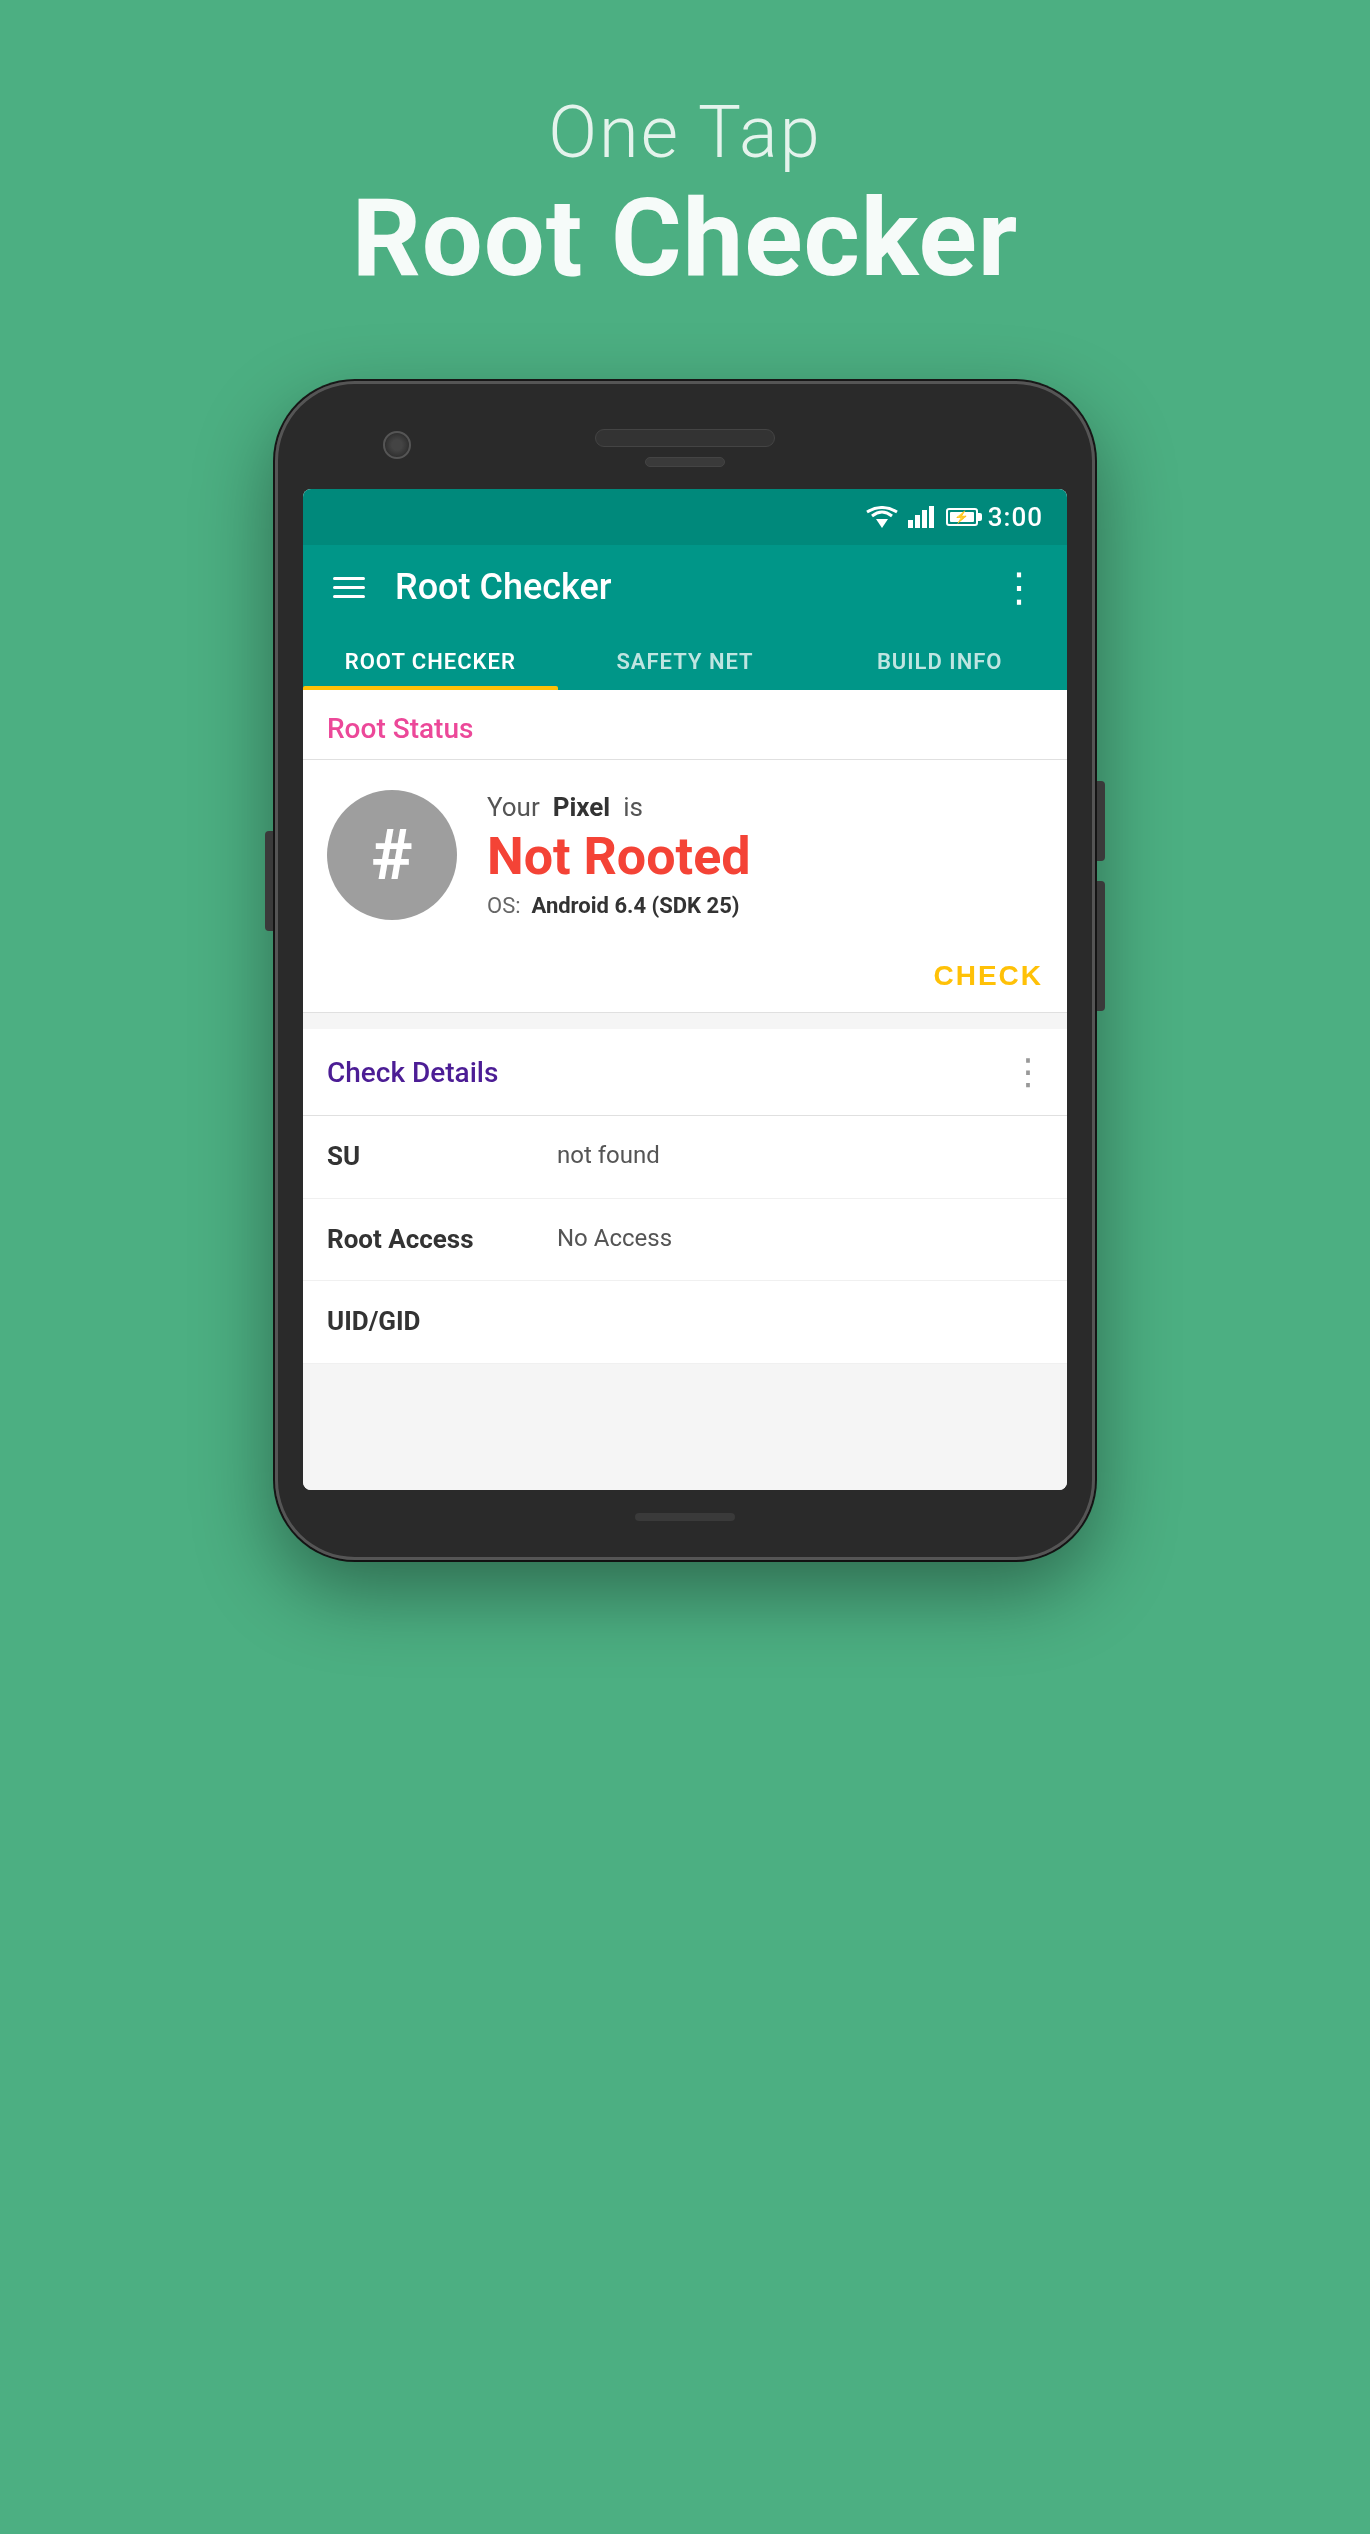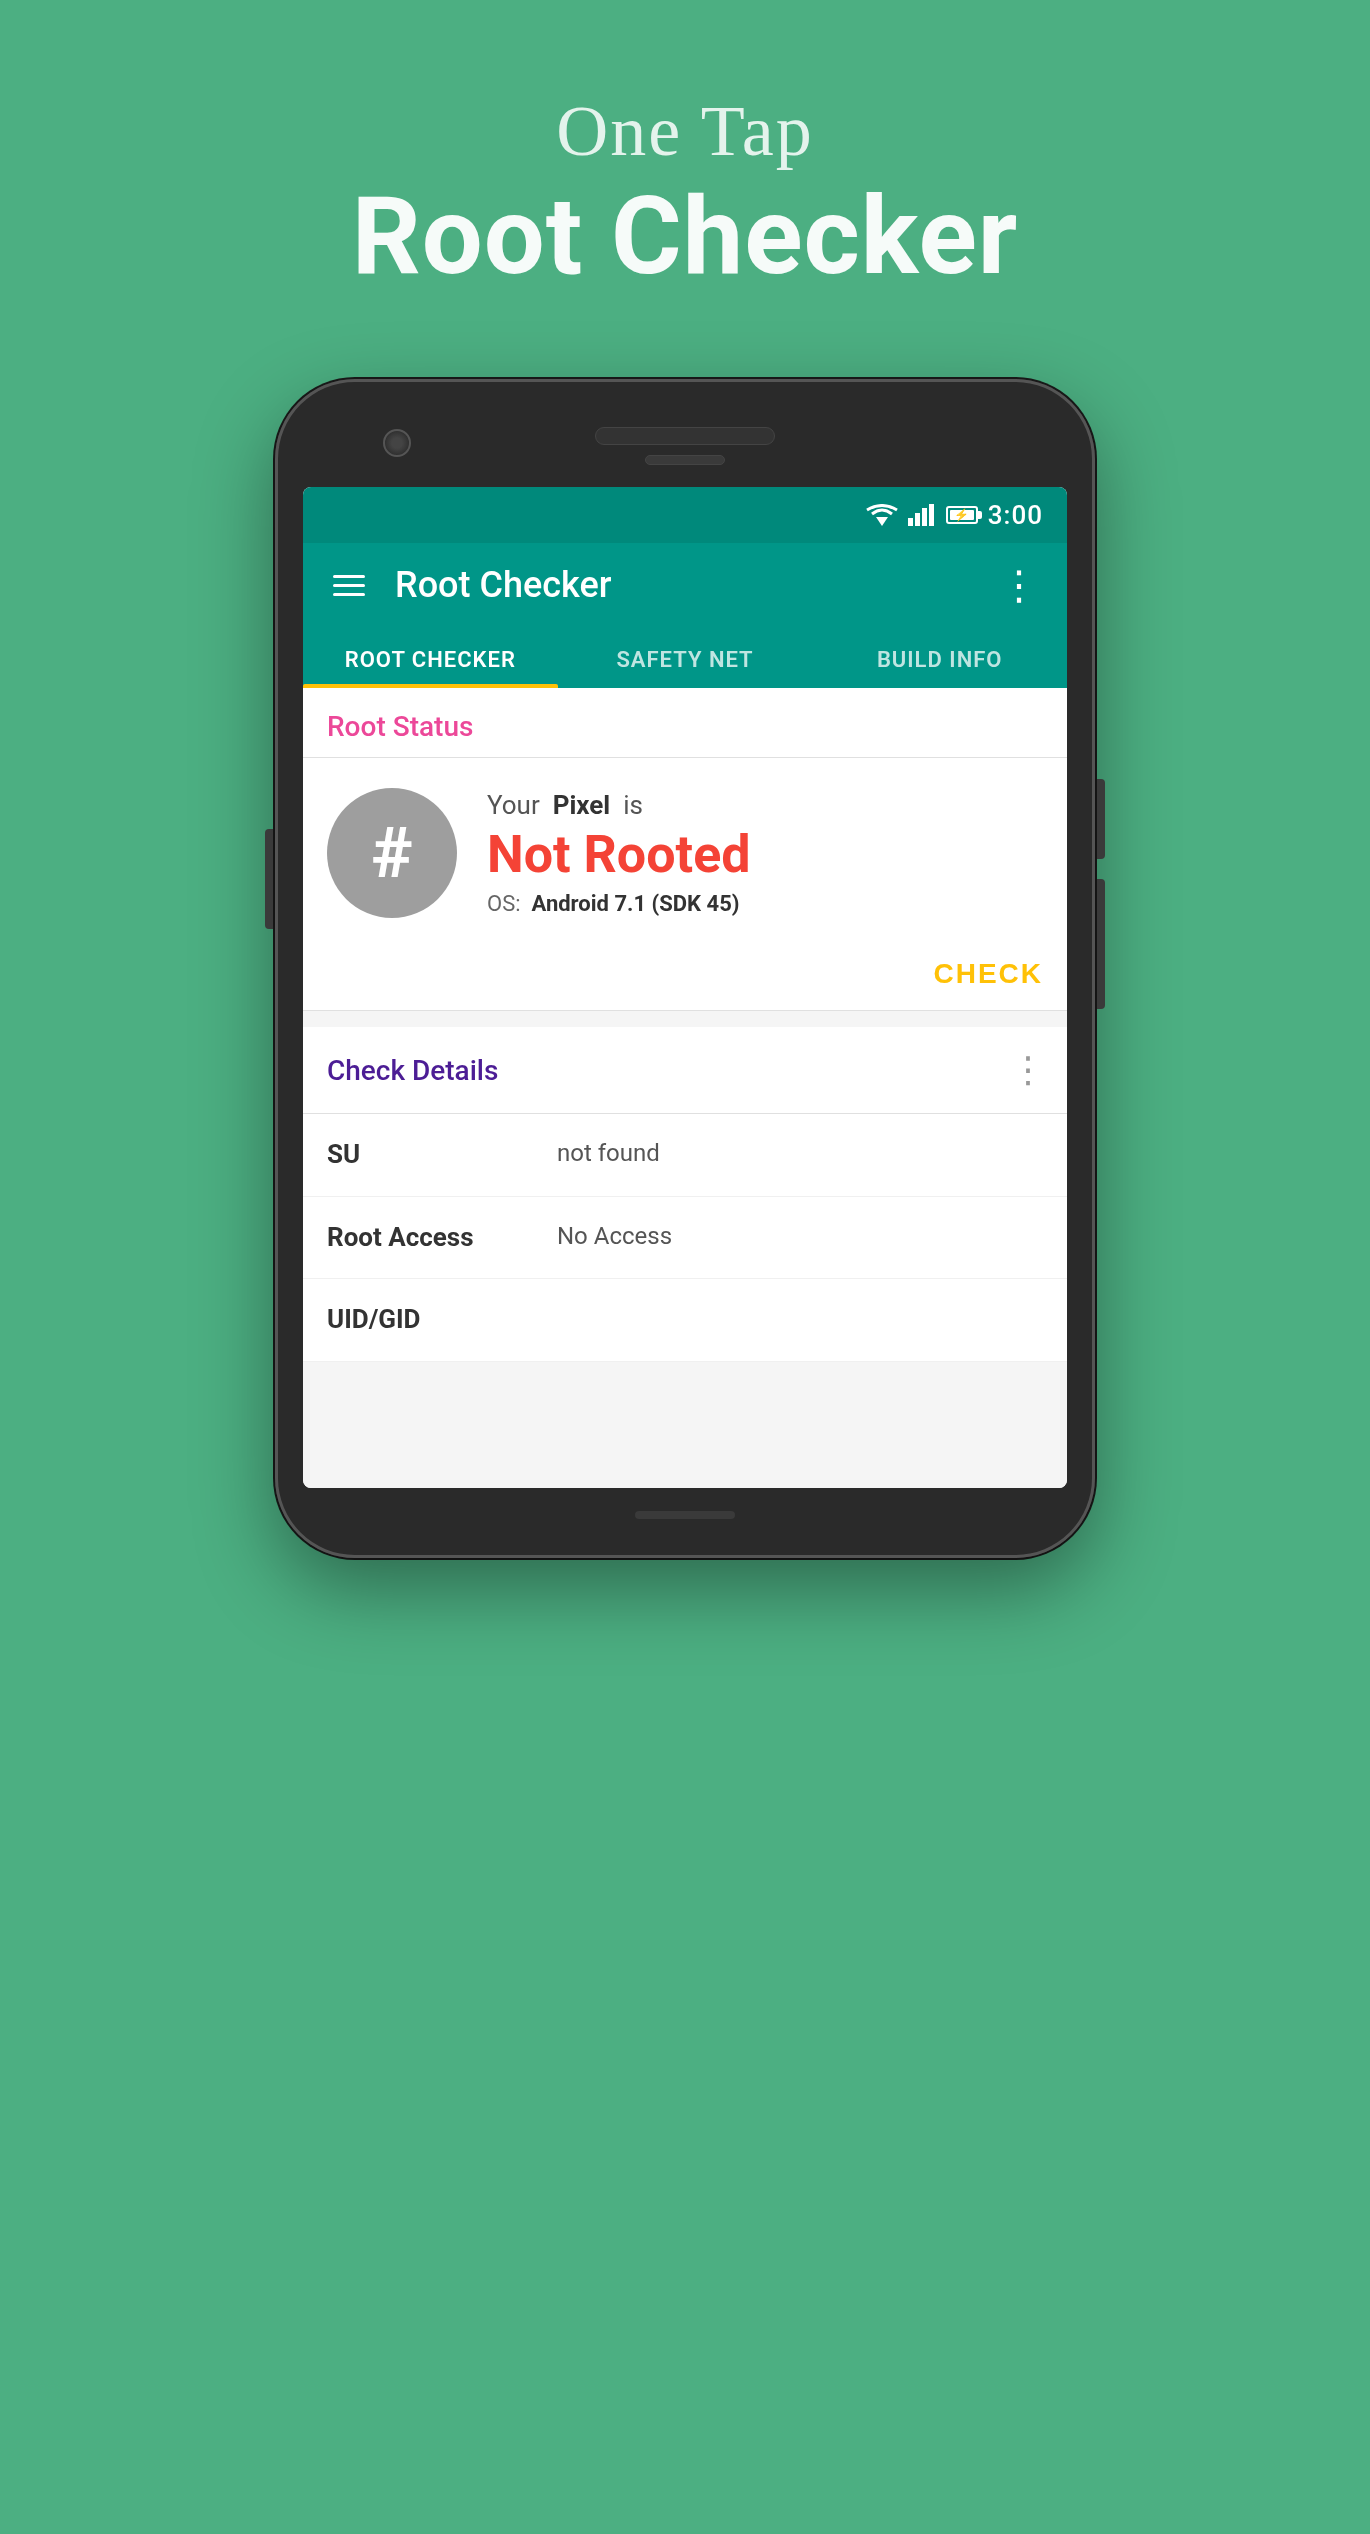--- a/index.html
+++ b/index.html
@@ -18,21 +18,20 @@
       text-align: center;
       padding-top: 90px;
       padding-bottom: 60px;
     }
 
     .hero-subtitle {
       font-size: 72px;
       font-weight: 300;
       color: rgba(255,255,255,0.85);
       letter-spacing: 2px;
-      font-family: Liberation Serif, serif;
     }
 
     .hero-title {
       font-size: 108px;
       font-weight: 700;
       color: rgba(255,255,255,0.95);
       letter-spacing: 1px;
     }
 
     
@@ -486,21 +485,21 @@
             </div>
             <div class="root-status-text">
               <div class="your-device-line">
                 <span>Your</span>
                 &nbsp;<strong>Pixel</strong>
                 &nbsp;<span>is</span>
               </div>
               <div class="not-rooted">Not Rooted</div>
               <div class="os-line">
                 <span>OS:</span>
-                &nbsp;<strong>Android 7.1 (SDK 45)</strong>
+                &nbsp;<strong>Android 6.4 (SDK 25)</strong>
               </div>
             </div>
           </div>
           <div class="check-button-row">
             <button class="check-btn">CHECK</button>
           </div>
         </div>
 
         <div class="details-card">
           <div class="details-header">

